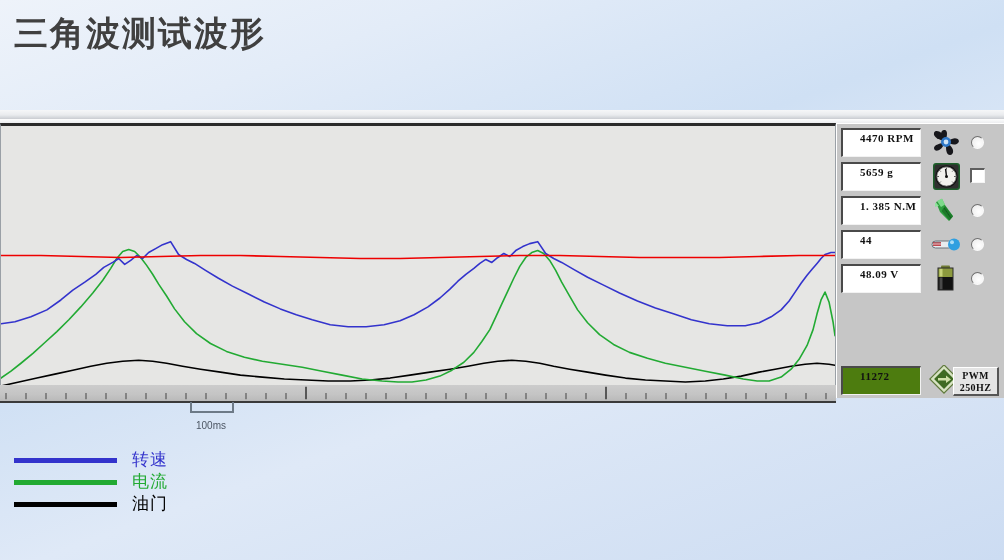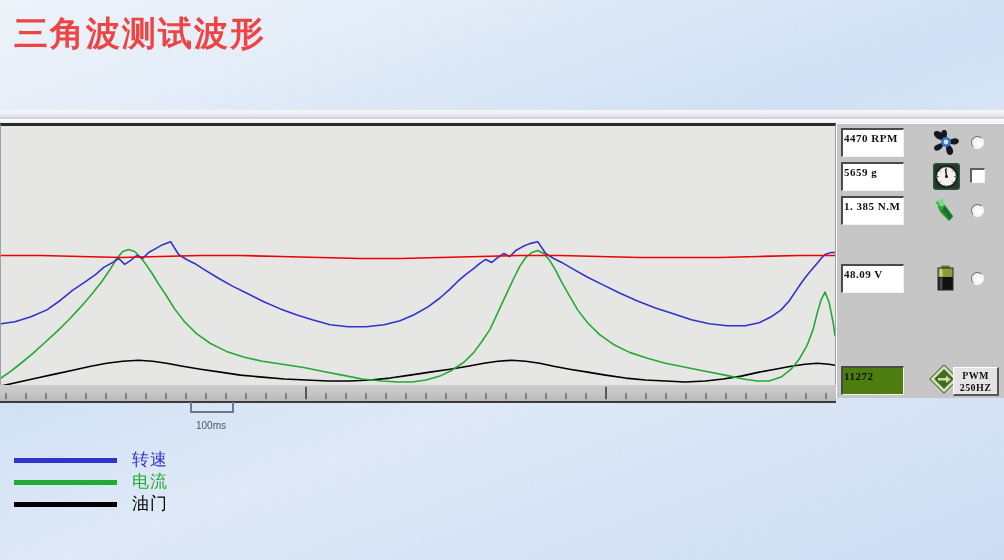--- a/index.html
+++ b/index.html
@@ -63,30 +63,30 @@
     position:absolute;left:836px;top:13px;width:168px;height:275px;
     background:#c6c6c6;
     border-top:1px solid #ffffff;
     border-left:1px solid #ffffff;
     box-sizing:border-box;
   }
   .readout-row{
     position:absolute;left:4px;width:160px;height:33px;
   }
   .readout-box{
-    position:absolute;left:0px;top:0px;width:63px;height:29px;
+    position:absolute;left:0px;top:0px;width:80px;height:29px;
     background:#ffffff;
     border-top:2px solid #4a4a4a;
     border-left:2px solid #4a4a4a;
     border-right:1px solid #f2f2f2;
     border-bottom:1px solid #f2f2f2;
     box-sizing:border-box;
     font-family:"Liberation Serif","DejaVu Serif",serif;
     font-size:11px;font-weight:700;color:#111;
-    padding:2px 0 0 1px;
+    padding:2px 0 0 17px;
     letter-spacing:0.5px;
   }
   .readout-box.dim{background:#4d7c0f;}
   .ro-icon{
     position:absolute;left:88px;top:-1px;width:34px;height:31px;
   }
   .ro-icon svg{display:block;}
   .radio{
     position:absolute;left:130px;top:8px;width:13px;height:13px;
     border-radius:50%;
@@ -121,21 +121,21 @@
   }
   .legend-label{
     position:absolute;left:118px;top:-1px;
     font-size:17px;line-height:22px;font-weight:500;
     letter-spacing:1px;
   }
 </style>
 </head>
 <body>
 
-<div class="title" style="color: #ef4444;">三角波测试波形</div>
+<div class="title" style="color: #404040;">三角波测试波形</div>
 
 <div class="window">
 
   <div class="win-topband"></div>
   <div class="win-topband2"></div>
 
   <div class="chart-panel">
     <div class="chart-plot">
       <svg id="wave-svg" viewBox="0 0 836 262" preserveAspectRatio="none">
           <path d="M0 263 L18 259 L36 255 L54 251 L72 247 L90 243 L106 240 L122 238 L138 237 L152 238 L166 240 L182 243 L200 246 L220 249 L240 252 L262 254 L284 256 L306 257 L328 258 L350 258 L370 257 L390 255 L410 252 L430 249 L450 246 L468 243 L484 240 L498 238 L512 237 L526 238 L540 240 L554 243 L570 246 L588 249 L606 252 L626 255 L646 257 L666 258 L686 259 L706 258 L724 256 L742 253 L760 249 L776 246 L792 243 L806 241 L818 240 L830 241 L836 242" fill="none" stroke="#000000" stroke-width="1.6" stroke-linejoin="round" stroke-linecap="round" vector-effect="non-scaling-stroke"></path>
@@ -249,20 +249,38 @@
             <line x1="15" y1="13" x2="18" y2="17"></line>
             <line x1="17" y1="16" x2="20" y2="20"></line>
             <line x1="19" y1="19" x2="22" y2="23"></line>
           </g>
           <path d="M6,7.5 L6,12 L10,10.5 Z" fill="#8fe39c"></path>
         </svg>
       </div>
       <div class="radio"></div>
     </div>
 
+    <div class="readout-row" style="top:106px">
+      <div class="readout-box">44</div>
+      <div class="ro-icon">
+        <svg width="34" height="31" viewBox="0 0 34 31">
+          <rect x="3" y="12" width="20" height="7" rx="3.5" fill="#e8ecef" stroke="#6a737b" stroke-width="1"></rect>
+          <rect x="4" y="13.2" width="8" height="1.3" fill="#b6202a"></rect>
+          <rect x="4" y="15.5" width="8" height="1.3" fill="#b6202a"></rect>
+          <g stroke="#7b848c" stroke-width="0.7">
+            <line x1="6" y1="12" x2="6" y2="14"></line>
+            <line x1="8" y1="12" x2="8" y2="14"></line>
+            <line x1="10" y1="12" x2="10" y2="14"></line>
+          </g>
+          <circle cx="25" cy="15.5" r="6" fill="#2f9fe0"></circle>
+          <circle cx="23" cy="13.3" r="2" fill="#a9dcf5"></circle>
+        </svg>
+      </div>
+      <div class="radio"></div>
+    </div>
 
     <div class="readout-row" style="top:140px">
       <div class="readout-box">48.09 V</div>
       <div class="ro-icon">
         <svg width="34" height="31" viewBox="0 0 34 31">
           <rect x="12" y="2.5" width="9" height="3" rx="1" fill="#6f7a33"></rect>
           <rect x="9" y="5" width="15" height="9" fill="#8c9a3e"></rect>
           <rect x="10.5" y="5.5" width="3" height="8" fill="#c6d179"></rect>
           <rect x="9" y="14" width="15" height="13" fill="#111"></rect>
           <rect x="10.5" y="14.5" width="3" height="12" fill="#4a4a4a"></rect>

